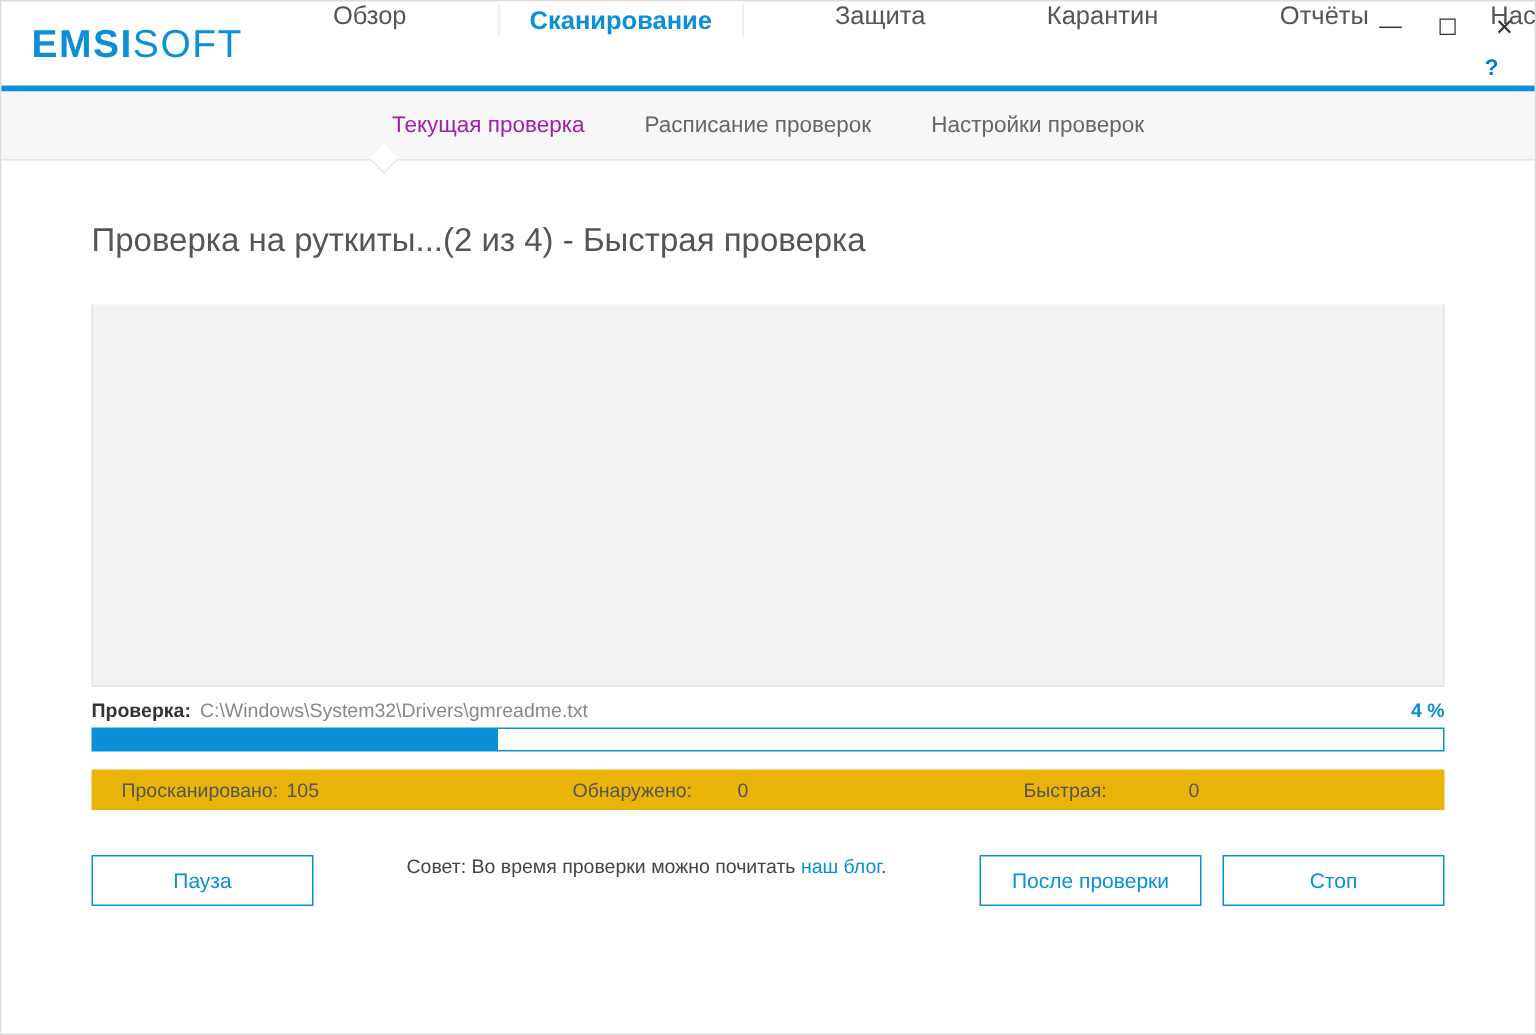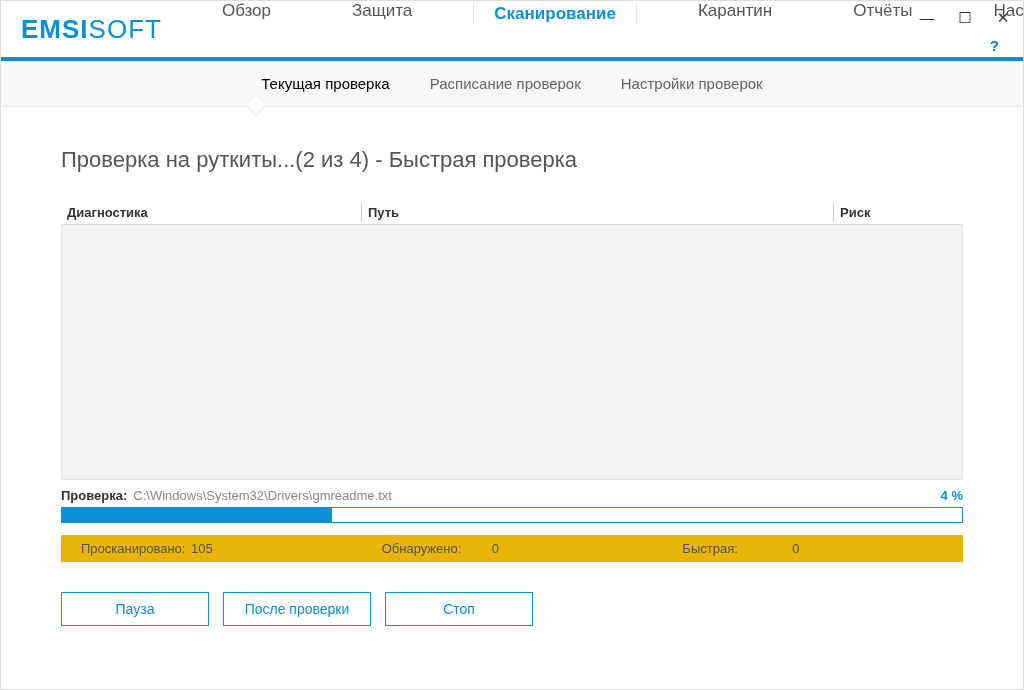--- a/index.html
+++ b/index.html
@@ -11,21 +11,21 @@
   .topbar { display:flex; align-items:stretch; height:60px; border-bottom:4px solid #0a8fd8; padding-left:20px; }
   .logo { font-size:26px; font-weight:800; letter-spacing:1px; color:#0a8fd8; align-self:center; margin-right:40px; }
   .logo .thin { font-weight:300; color:#0a8fd8;}
   nav.main { display:flex; align-items:flex-start;gap:41px; }
   nav.main .item { padding:0 20px; display:flex; align-items:center; font-size:17px; color:#555; cursor:default; }
   nav.main .item.active { font-weight:700; color:#0a8fd8; border-left:1px solid #e8e8e8; border-right:1px solid #e8e8e8; border-top:3px solid #fff; margin-top:-0px; position:relative; }
   nav.main .item.active::after{content:''; position:absolute; bottom:-4px; left:0; right:0; height:4px; background:#fff;}
   .subbar-wrap{ background:#f7f7f7; border-bottom:1px solid #e6e6e6; position:relative;}
   nav.sub { display:flex; justify-content:center; gap:40px; padding:14px 0; font-size:15px; color:#666;}
   nav.sub .sitem{cursor:default;}
-  nav.sub .sitem.active{color:#000000;}
+  nav.sub .sitem.active{color:#a21caf;}
   .arrow { position:absolute; left:248px; bottom:-7px; width:14px; height:14px; background:#fff; border-left:1px solid #e6e6e6; border-top:1px solid #e6e6e6; transform:rotate(225deg);}
   .content { flex:1; padding:40px 60px 30px 60px; display:flex; flex-direction:column; }
   h1.title{ font-size:22px; font-weight:400; color:#555; margin-bottom:30px;}
   .table-head{ display:flex; font-weight:700; font-size:13px; color:#333; border-bottom:1px solid #ddd; padding-bottom:2px;}
   .th{ padding:2px 6px;}
   .th.diag{ width:300px;}
   .th.path{ flex:1; border-left:1px solid #ccc;}
   .th.risk{ width:130px;border-left:1px solid #ccc;}
   .table-body{ height:255px; background:#f2f2f2; border:1px solid #e3e3e3; border-top:none;}
   .progline{ margin-top:8px; display:flex; align-items:flex-start; font-size:13px;}
@@ -54,45 +54,40 @@
     <span>✕</span>
   </div>
   <div class="help-q">?</div>
 
   <div class="topbar">
     <div class="logo">
       <span>EMSI</span><span class="thin">SOFT</span>
     </div>
     <nav class="main">
       <div class="item">Обзор</div>
+      <div class="item active">Сканирование</div>
       <div class="item">Защита</div>
-      <div class="item active">Сканирование</div>
       <div class="item">Карантин</div>
       <div class="item">Отчёты</div>
       <div class="item">Настройки</div>
     </nav>
   </div>
 
   <div class="subbar-wrap">
     <nav class="sub">
       <div class="sitem active">Текущая проверка</div>
       <div class="sitem">Расписание проверок</div>
       <div class="sitem">Настройки проверок</div>
     </nav>
     <div class="arrow"></div>
   </div>
 
   <div class="content">
     <h1 class="title">Проверка на руткиты...(2 из 4) - Быстрая проверка</h1>
 
-    <div class="table-head">
-      <div class="th diag">Диагностика</div>
-      <div class="th path">Путь</div>
-      <div class="th risk">Риск</div>
-    </div>
     <div class="table-body"></div>
 
     <div class="progline">
       <span class="lbl">Проверка:</span>
       <span class="file">C:\Windows\System32\Drivers\gmreadme.txt</span>
       <span class="pct">4 %</span>
     </div>
     <div class="progress">
       <div class="bar" style="width:30%"></div>
     </div>
@@ -107,17 +102,20 @@
         <span class="v">0</span>
       </div>
       <div class="cell">
         <span class="k">Быстрая:</span>
         <span class="v">0</span>
       </div>
     </div>
 
     <div class="bottom">
       <div class="btn">Пауза</div>
+      <div class="tip">
+        <span>Совет: Во время проверки можно почитать </span><a>наш блог</a><span>.</span>
+      </div>
       <div class="btn">После проверки</div>
       <div class="btn">Стоп</div>
     </div>
   </div>
 </div>
 
 </body></html>

